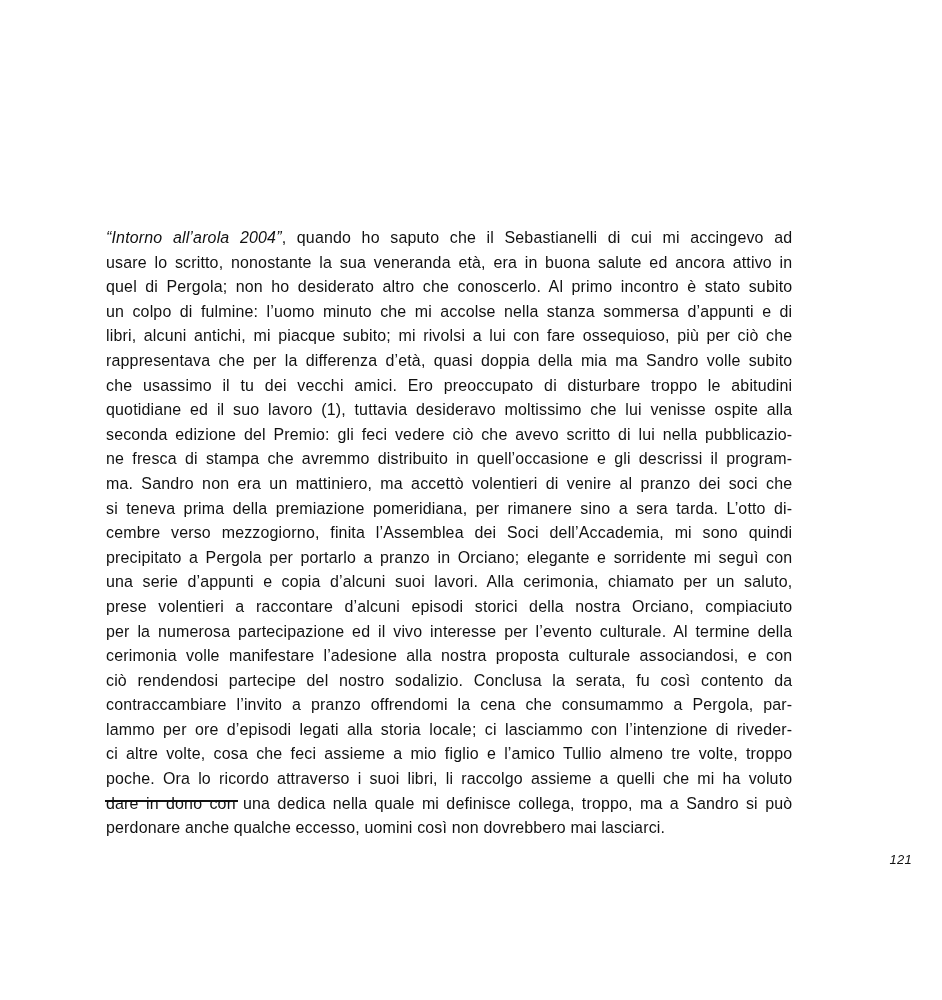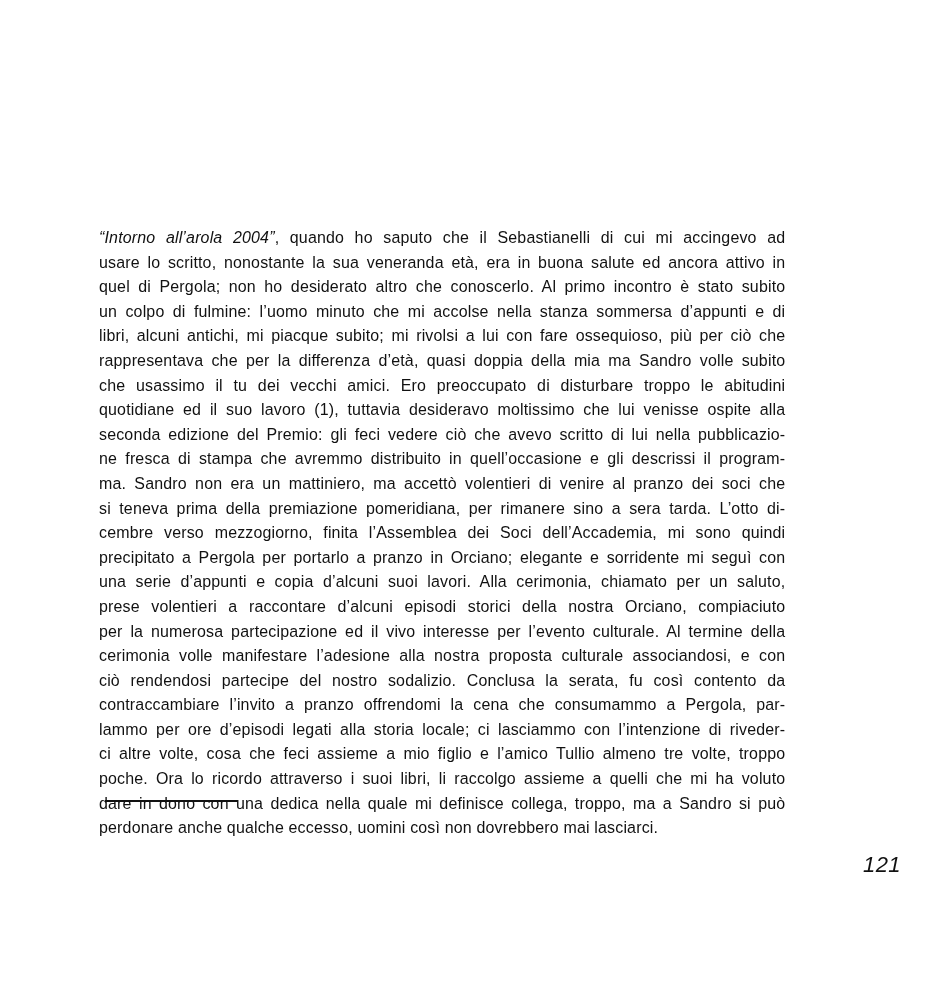--- a/index.html
+++ b/index.html
@@ -18,21 +18,21 @@
 
   .page {
     position: absolute;
     inset: 0;
     background: #ffffff;
   }
 
   
   .body-block {
     position: absolute;
-    left: 99px;
+    left: 106px;
     top: 226px;
     width: 734px;
   }
 
   
   .tline {
     display: block;
     width: 100%;
     height: 24.6px;
     line-height: 24.6px;
@@ -94,25 +94,25 @@
     text-align: left;
     text-align-last: left;
   }
 
   
   .folio {
     position: absolute;
     left: 852px;
     top: 852px;
     width: 60px;
-    font-size: 22px;
+    font-size: 13px;
     font-style: italic;
     font-weight: 400;
     color: #111111;
-    text-align: center;
+    text-align: right;
     letter-spacing: 0.02em;
   }
 </style>
 </head>
 <body>
 
 <div class="page">
 
   <div class="body-block">
 

